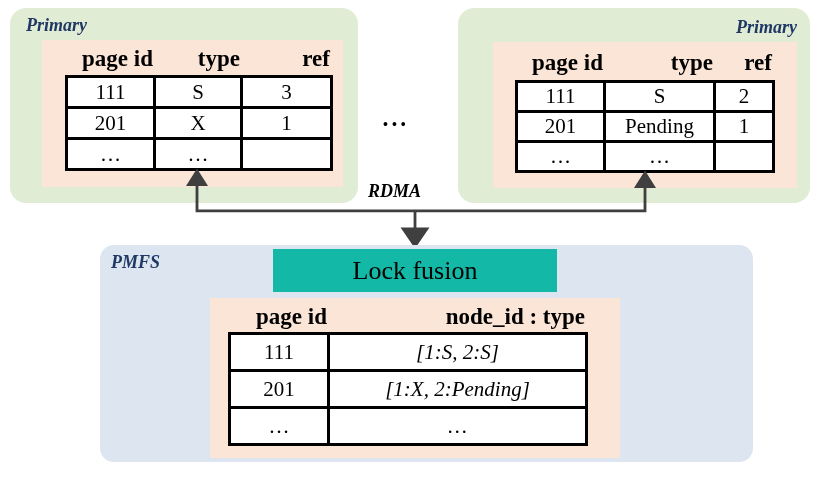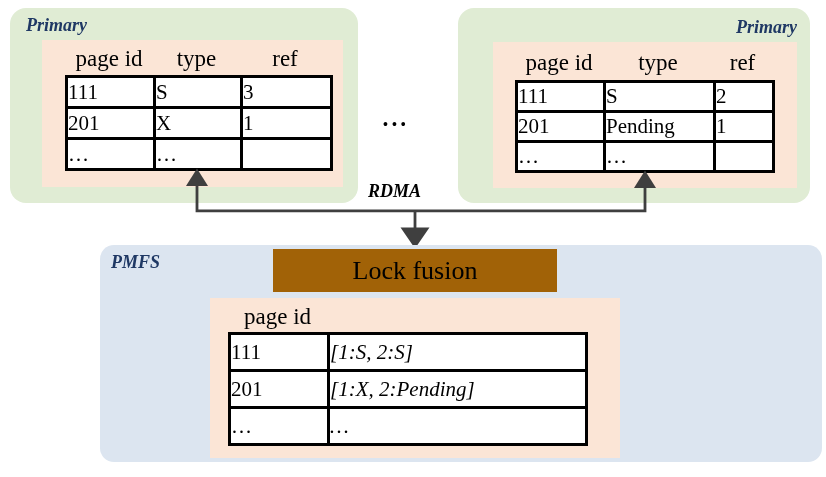--- a/index.html
+++ b/index.html
@@ -2,31 +2,31 @@
 <html><head>
 <meta charset="utf-8">
 <style>
   html,body{margin:0;padding:0;background:#fff;}
   body{font-family:"Liberation Serif","DejaVu Serif",serif;}
   #canvas{position:relative;width:826px;height:477px;background:#fff;overflow:hidden;}
 
   .panel-green{position:absolute;background:#e0ecd4;border-radius:16px;}
   .panel-blue{position:absolute;background:#dce5f0;border-radius:14px;}
   .panel-peach{position:absolute;background:#fbe5d6;}
-  .panel-yellow{position:absolute;background:#a16207;}
+  .panel-yellow{position:absolute;background:#14b8a6;}
 
   .group-title{position:absolute;font-weight:bold;font-style:italic;
     font-size:18px;color:#1f3864;white-space:nowrap;line-height:1.1;}
 
   .hdr-row{position:absolute;display:flex;font-size:23px;color:#000;}
-  .hdr-cell{text-align:center;white-space:nowrap;line-height:28px;}
+  .hdr-cell{text-align:right;white-space:nowrap;line-height:28px;font-weight:bold;}
 
   table.lk{position:absolute;border-collapse:collapse;table-layout:fixed;background:#fbe5d6;}
   table.lk td{background:#fff;border:3px solid #000;font-size:21px;color:#000;
-    padding:0;line-height:1;overflow:hidden;}
+    text-align:center;padding:0;line-height:1;overflow:hidden;}
   table.lk.small td{height:28px;}
   table.lk.small2 td{height:27px;}
   table.lk.big td{height:34px;}
   td.lalign{text-align:left;padding-left:10px;font-style:italic;}
 
   .dots{position:absolute;font-weight:bold;color:#000;font-size:14px;
     letter-spacing:4px;line-height:1;}
   .rdma{position:absolute;font-weight:bold;font-style:italic;font-size:18px;
     color:#000;line-height:1.1;}
   .lockfusion{position:absolute;width:100%;text-align:center;font-size:26px;
@@ -114,30 +114,31 @@
   <div class="rdma" style="left:368px;top:182px;">RDMA</div>
 
   <svg class="connector" width="826" height="477" viewBox="0 0 826 477">
     <polyline points="197,184 197,210.8 645,210.8 645,187" fill="none" stroke="#3f3f3f" stroke-width="2.8"></polyline>
     <line x1="415" y1="210.8" x2="415" y2="231" stroke="#3f3f3f" stroke-width="2.8"></line>
     <polygon points="197,168.5 186,186 208,186" fill="#3f3f3f"></polygon>
     <polygon points="645,170.5 634,188 656,188" fill="#3f3f3f"></polygon>
     <polygon points="415,248.5 400.5,227.5 429.5,227.5" fill="#3f3f3f"></polygon>
   </svg>
 
-  <div class="panel-blue" style="left:100px;top:245px;width:722px;height:217px;">
+  <div class="panel-blue" style="left:100px;top:245px;width:610px;height:217px;padding-left:43px;">
     <div class="group-title" style="position:absolute;left:11px;top:8px;">PMFS</div>
     <div class="panel-yellow" style="left:173px;top:4px;width:284px;height:43px;">
       <div class="lockfusion">Lock fusion</div>
     </div>
     <div class="panel-peach" style="left:110px;top:53px;width:410px;height:160px;"></div>
   </div>
 
   <div class="hdr-row" style="left:228px;top:303px;width:357px;">
     <div class="hdr-cell" style="width:99px;">page id</div>
+    <div class="hdr-cell" style="width:258px;">node_id : type</div>
   </div>
 
   <table class="lk big" style="left:228px;top:332px;width:357px;">
     <colgroup>
         <col style="width:99px">
         <col style="width:258px">
       </colgroup>
     <tbody>
         <tr>
       <td>111</td>

